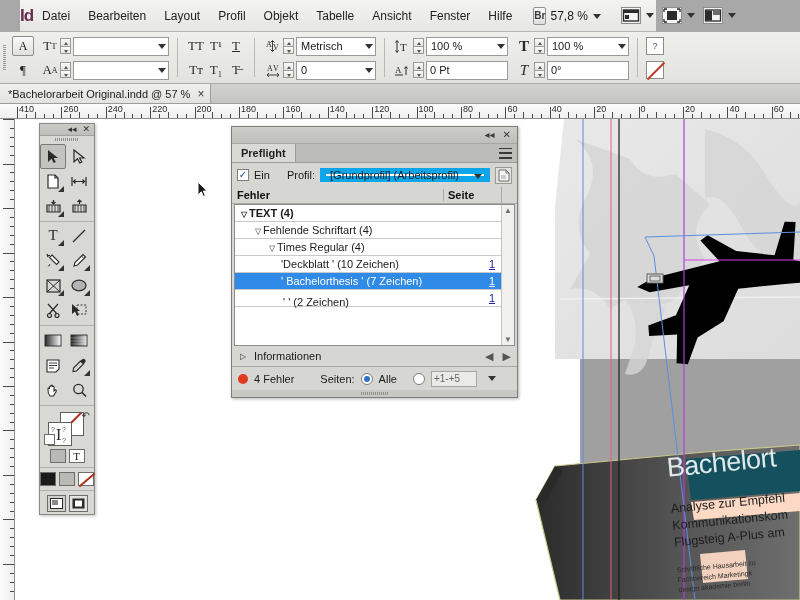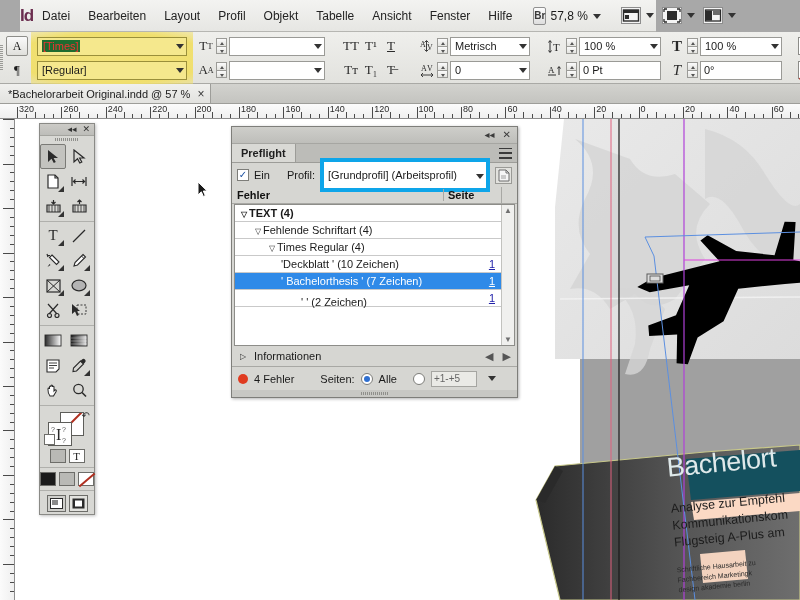--- a/index.html
+++ b/index.html
@@ -123,21 +123,21 @@
   .pt-icon { font-size:10px; color:#3b3b3b; line-height:1; }
   .panel-tabs { height:19px; display:flex; align-items:stretch; background:#bcbcb8; border-bottom:1px solid #9c9c98;}
   .ptab { background:#d9d9d5; padding:0 9px; display:flex;align-items:center;font-size:11px;font-weight:bold;color:#1f1f1f;border-right:1px solid #9c9c98;}
   .ptab-rest { flex:1; display:flex;align-items:center;justify-content:flex-end;padding-right:5px;}
   .hammenu { width:13px;height:11px; display:flex;flex-direction:column;justify-content:space-between;}
   .hammenu i{display:block;height:1.5px;background:#3a3a3a;}
   .panel-body { flex:1; display:flex; flex-direction:column; background:#d6d6d2; padding:0; }
   .pf-row1 { height:24px; display:flex; align-items:center; padding:0 5px; gap:5px;}
   .cb { width:12px;height:12px;border:1px solid #7d7d79;background:#fff;display:flex;align-items:center;justify-content:center;font-size:10px;color:#1a4fa0;line-height:1;}
   .pf-lbl { font-size:11px; color:#1a1a1a;}
-  .profile-sel { flex:1; height:34px; background:#fff; border:4px solid #0ea5e9; display:flex;align-items:center;padding:0 2px 0 4px; font-size:11px;}
+  .profile-sel { flex:1; height:14px; background:#fff; border:6px solid #0ea5e9; display:flex;align-items:center;padding:0 2px 0 4px; font-size:11px;}
   .icon-btn-sq { width:17px;height:17px;border:1px solid #9a9a96;background:#e2e2de;display:flex;align-items:center;justify-content:center;}
   .pf-header { height:17px; display:flex; align-items:center; font-size:11px; font-weight:bold; color:#111; border-bottom:1px solid #a8a8a4;gap:12px;}
   .pf-header .h1 { flex:1; padding-left:5px;}
   .pf-header .h2 { width:46px; padding-left:4px; border-left:1px solid #a8a8a4;}
   .pf-header .h3 { width:16px; border-left:1px solid #a8a8a4; height:100%;}
   .pf-list { flex:1; background:#fff; border:1px solid #8d8d89; margin:0 2px; display:flex; overflow:hidden;}
   .pf-rows { flex:1; display:flex; flex-direction:column;}
   .pf-item { height:17px; display:flex; align-items:center; border-bottom:1px solid #c9c9c9; font-size:11px;}
   .pf-item.sel { background:#2f8ae8; color:#fff;}
   .pf-item .txt { flex:1; white-space:nowrap; overflow:hidden;}
@@ -243,38 +243,20 @@
 
     <div class="cp-col">
       <div class="cp-row">
           <div class="sqbtn" style="font-family:'Liberation Serif',serif;">A</div>
         </div>
       <div class="cp-row">
           <div class="sqbtn flat" style="font-family:'Liberation Serif',serif;font-size:13px;">¶</div>
         </div>
     </div>
 
-    <div class="hl-wrap">
-      <div class="cp-row">
-        <div class="combo combo-hl" style="width:150px;">
-          <span class="fontsel">[Times]</span>
-          <span class="dd">
-              <span class="caret"></span>
-            </span>
-        </div>
-      </div>
-      <div class="cp-row">
-        <div class="combo combo-hl" style="width:150px;">
-          <span>[Regular]</span>
-          <span class="dd">
-              <span class="caret"></span>
-            </span>
-        </div>
-      </div>
-    </div>
 
     <div class="cp-col">
       <div class="cp-row">
         <span class="glyphbtn">T<span style="font-size:9px;">T</span></span>
         <span class="spinner">
             <i></i>
             <i></i>
           </span>
         <span class="combo" style="width:96px;">
           <span></span>
@@ -439,21 +421,21 @@
   <div class="tabbar">
     <div class="doctab">
       <span>*Bachelorarbeit Original.indd @ 57 %</span>
       <span class="tabclose">×</span>
     </div>
   </div>
 
   <div class="rcorner"></div>
   <div class="hruler" id="hruler">
       <div class="tk" style="left: 17px; height: 11px;"></div>
-      <div class="lbl" style="left: 17px;">320</div>
+      <div class="lbl" style="left: 17px;">410</div>
       <div class="tk" style="left: 25.88px; height: 4px;"></div>
       <div class="tk" style="left: 34.76px; height: 6px;"></div>
       <div class="tk" style="left: 43.64px; height: 4px;"></div>
       <div class="tk" style="left: 52.52px; height: 4px;"></div>
       <div class="tk" style="left: 61.4px; height: 11px;"></div>
       <div class="lbl" style="left: 61.4px;">260</div>
       <div class="tk" style="left: 70.28px; height: 4px;"></div>
       <div class="tk" style="left: 79.16px; height: 6px;"></div>
       <div class="tk" style="left: 88.04px; height: 4px;"></div>
       <div class="tk" style="left: 96.92px; height: 4px;"></div>
@@ -938,21 +920,21 @@
             </div>
             <div class="pf-item">
               <span class="txt" style="padding-left: 46px;">'Deckblatt ' (10 Zeichen)</span>
               <span class="pg">1</span>
             </div>
             <div class="pf-item sel">
               <span class="txt" style="padding-left: 46px;">' Bachelorthesis ' (7 Zeichen)</span>
               <span class="pg">1</span>
             </div>
             <div class="pf-item">
-              <span class="txt" style="padding-left: 66px; margin-top: 8px;">' ' (2 Zeichen)</span>
+              <span class="txt" style="padding-left: 48px; margin-top: 8px;">' ' (2 Zeichen)</span>
               <span class="pg">1</span>
             </div>
           </div>
         <div class="pf-scroll">
           <span class="sc-arrow">▲</span>
           <span class="sc-arrow">▼</span>
         </div>
       </div>
 
       <div class="pf-info">

